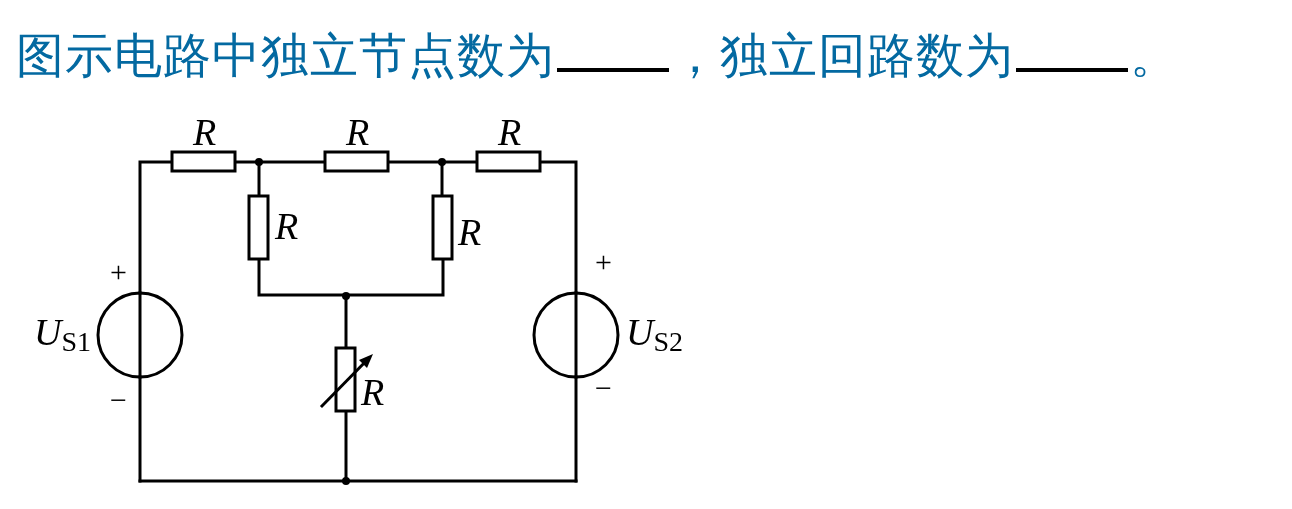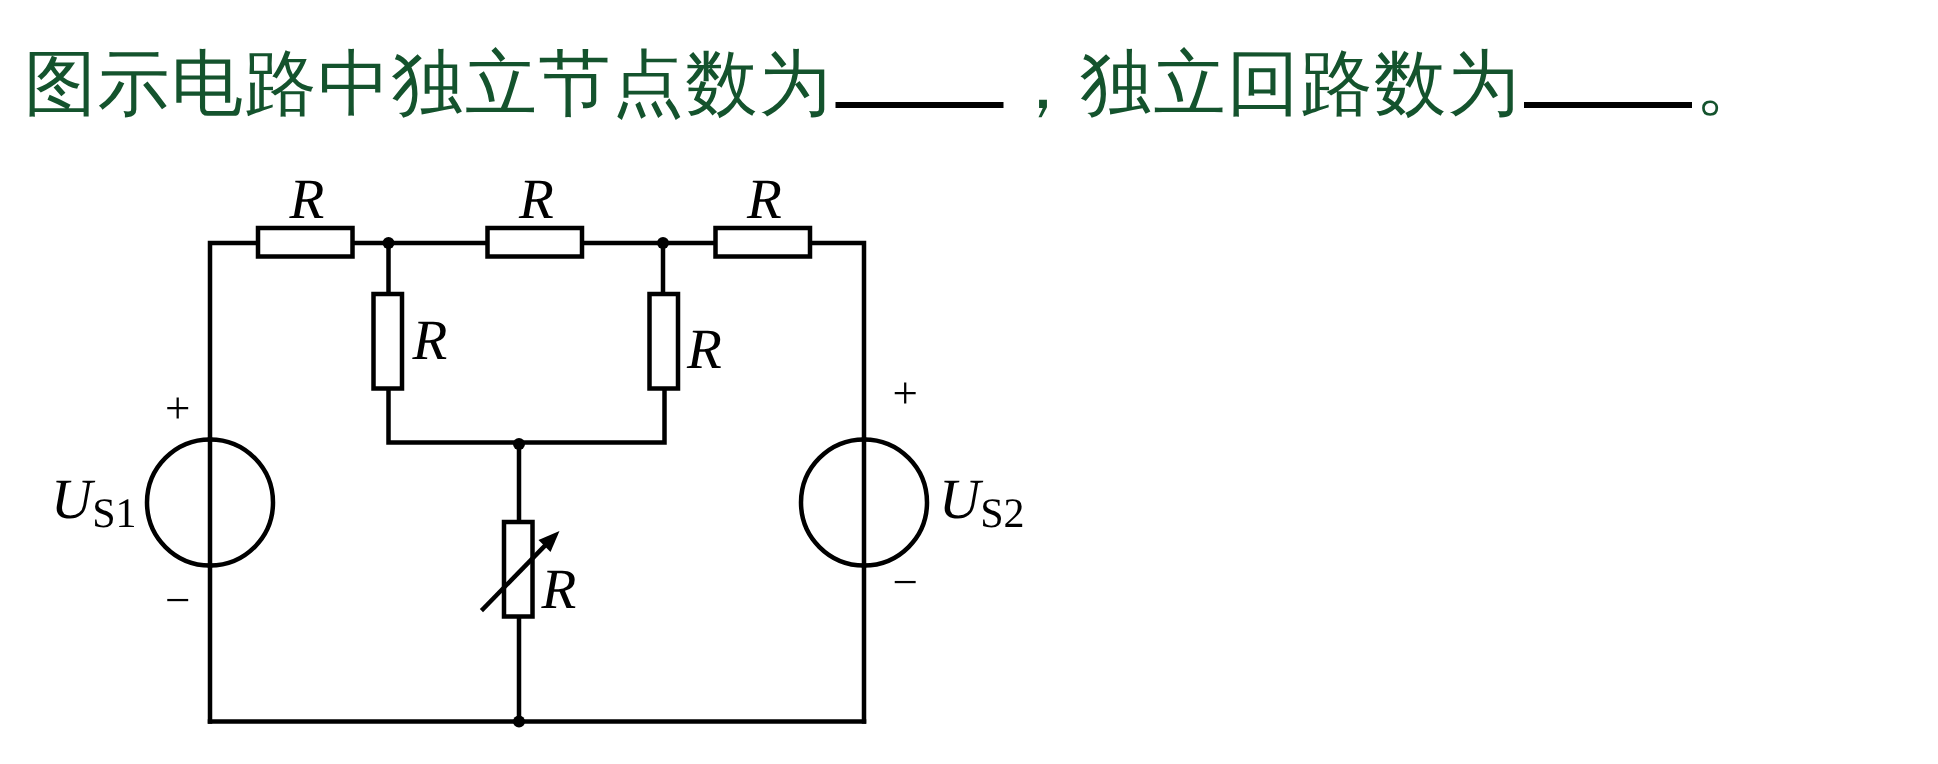--- a/index.html
+++ b/index.html
@@ -1,20 +1,20 @@
 <!DOCTYPE html>
 <html><head>
   <meta charset="utf-8">
   <style>
     html, body { margin: 0; padding: 0; background: #ffffff; }
     body { width: 1292px; height: 509px; position: relative; overflow: hidden; }
     .question {
       position: absolute; left: 16px; top: 12px;
       font-family: "DejaVu Serif", "Liberation Serif", serif;
-      font-size: 48px; line-height: 76px; color: #14532d;
+      font-size: 48px; line-height: 76px; color: #0369a1;
       white-space: nowrap; letter-spacing: 1px;
     }
     .blank {
       display: inline-block; width: 112px; height: 56px;
       border-bottom: 4px solid #000; vertical-align: baseline;
       margin: 0 2px;
     }
     svg { position: absolute; left: 0; top: 0; }
     .wire { stroke: #000; stroke-width: 3; fill: none; stroke-linecap: square; }
     .res { stroke: #000; stroke-width: 3; fill: #fff; }

